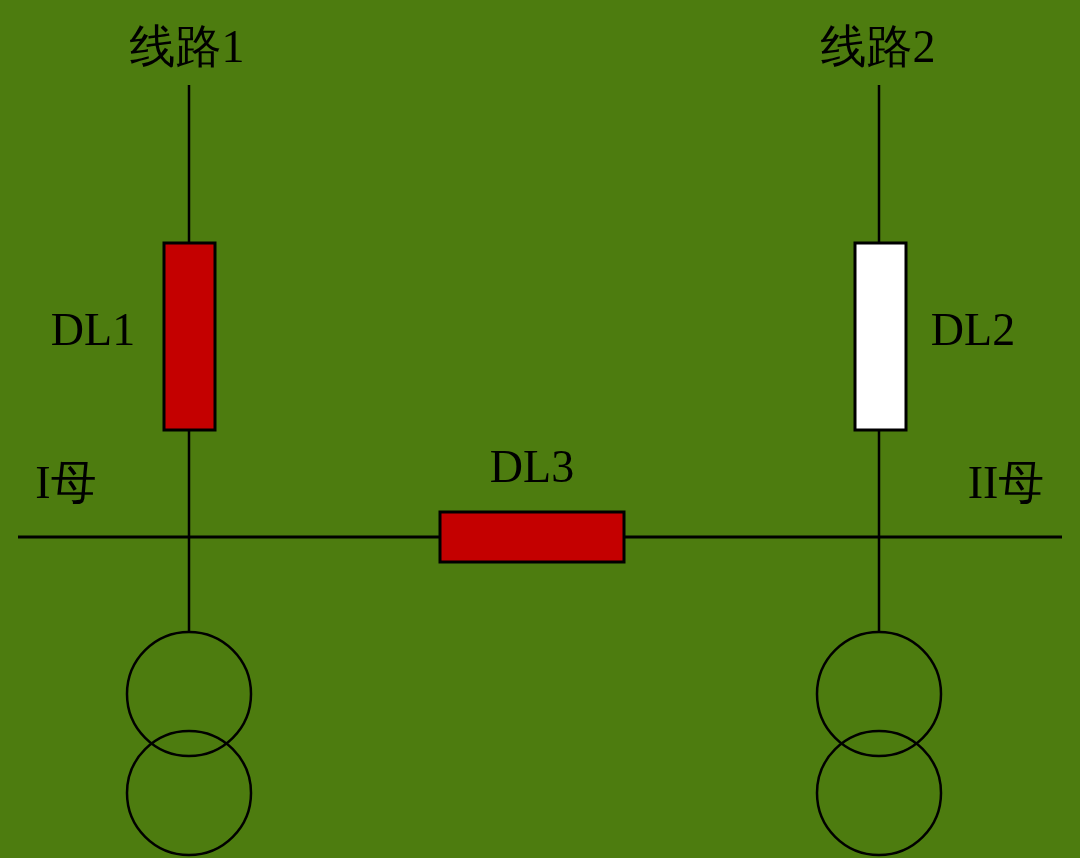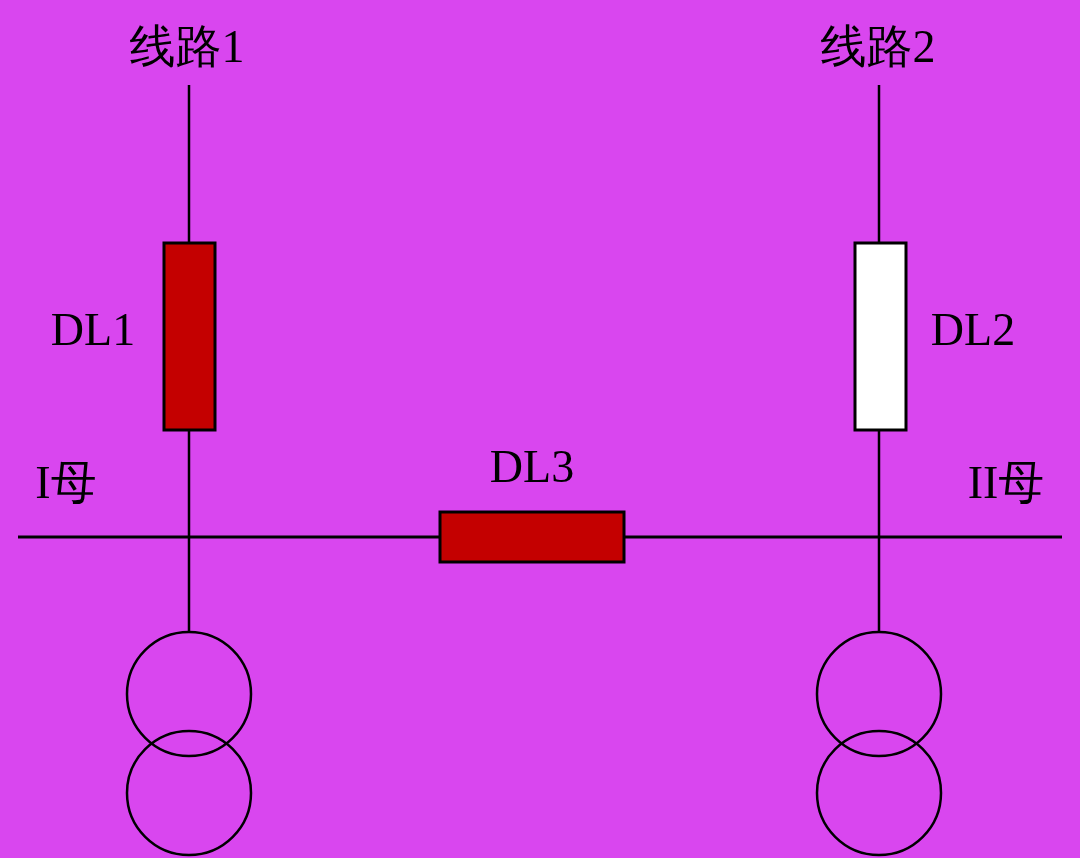--- a/index.html
+++ b/index.html
@@ -4,21 +4,21 @@
 <style>
   html, body {
     margin: 0;
     padding: 0;
     background: #ffffff;
   }
   .canvas {
     position: relative;
     width: 1080px;
     height: 858px;
-    background: #d946ef;
+    background: #4d7c0f;
     overflow: hidden;
   }
   svg {
     display: block;
   }
   .diagram-text {
     font-family: "Liberation Serif", "DejaVu Serif", serif;
     font-size: 46px;
     fill: #000000;
   }

